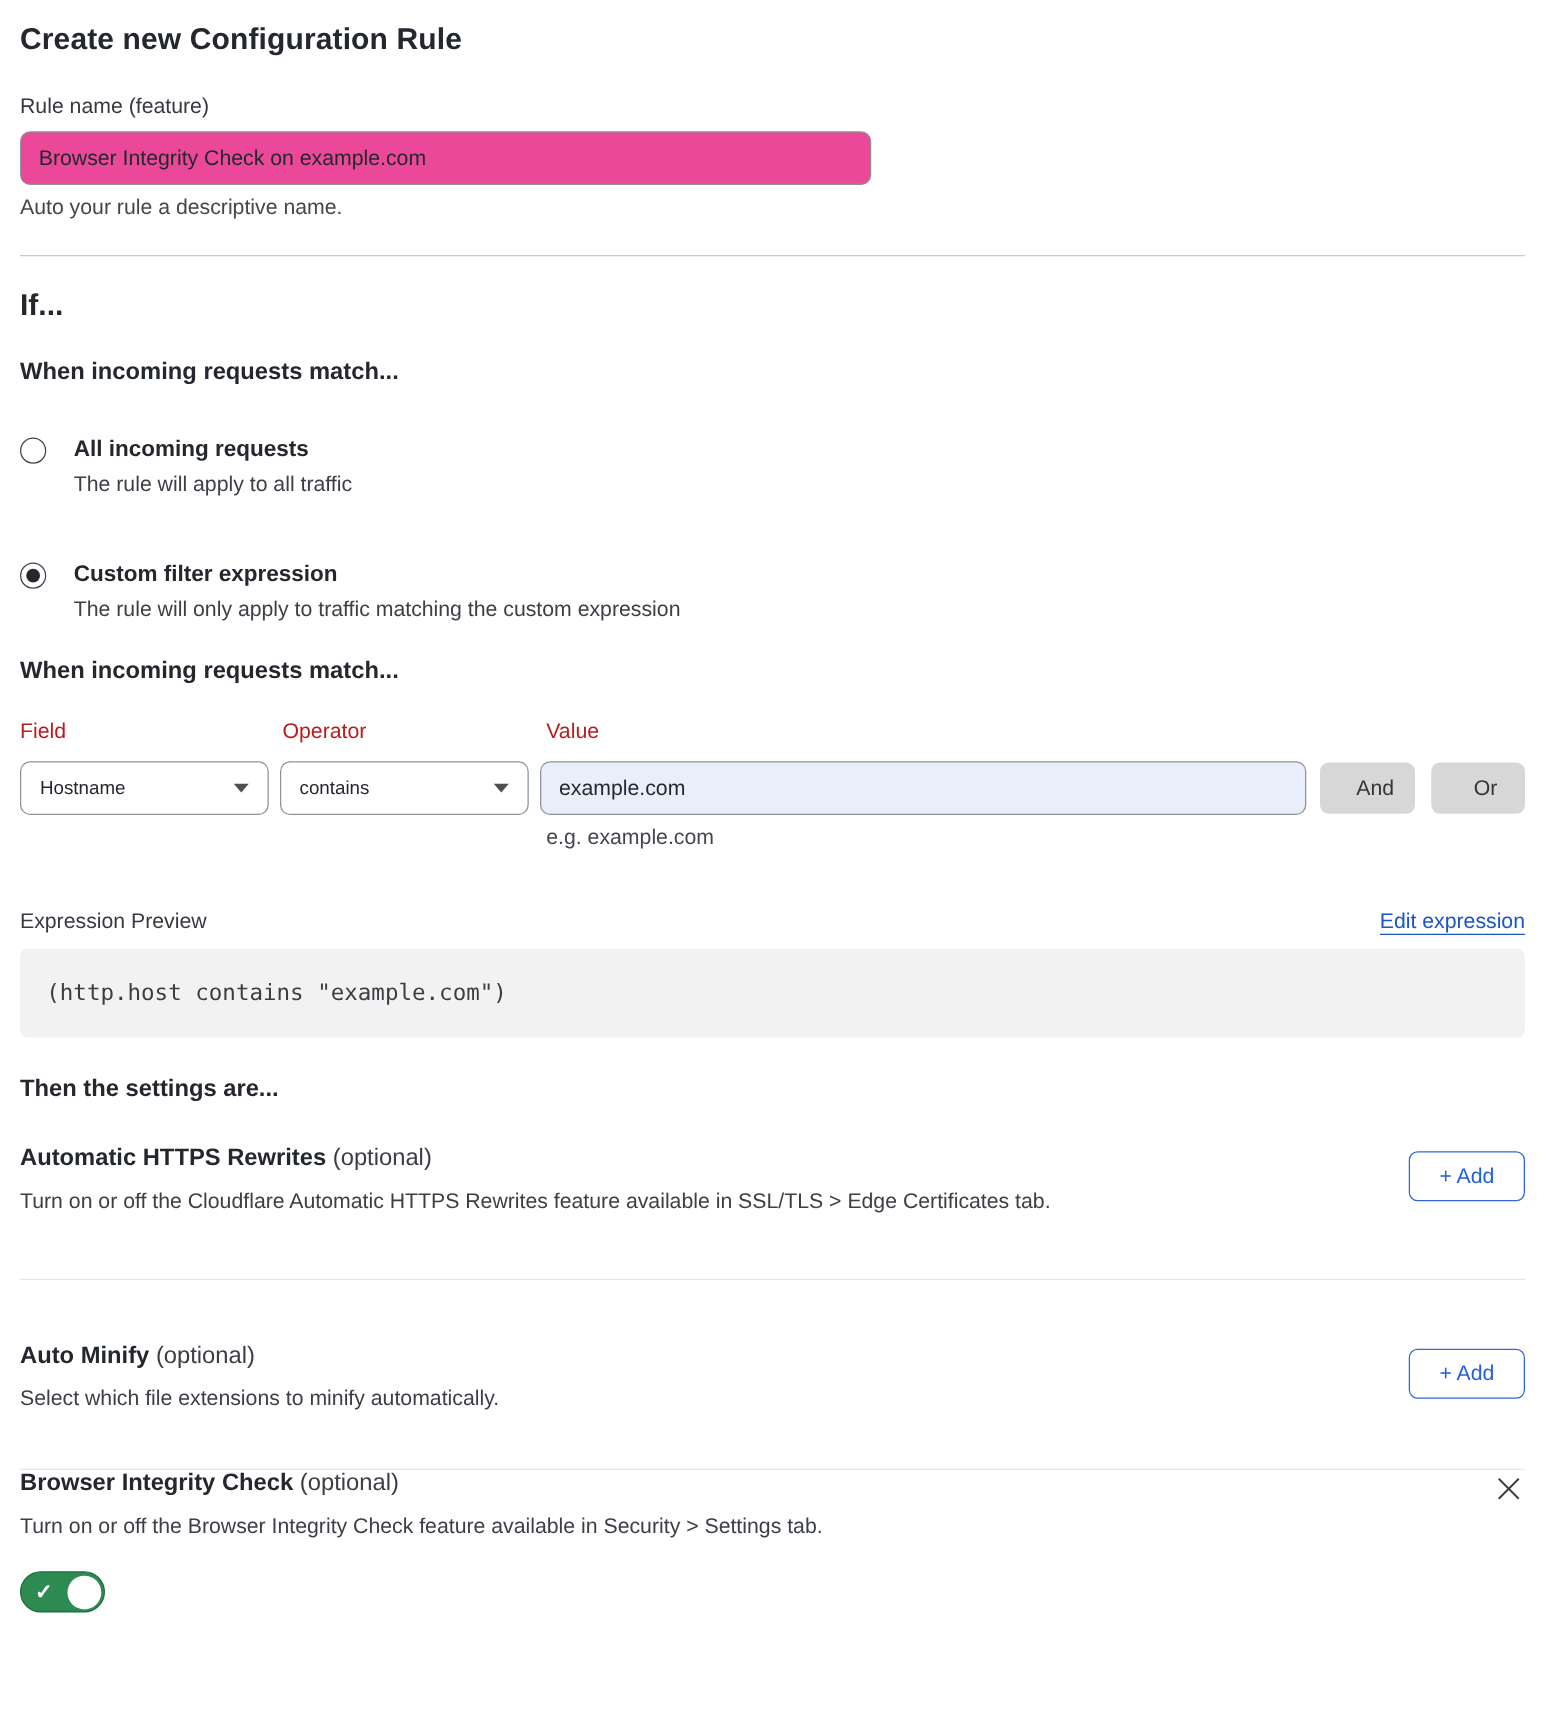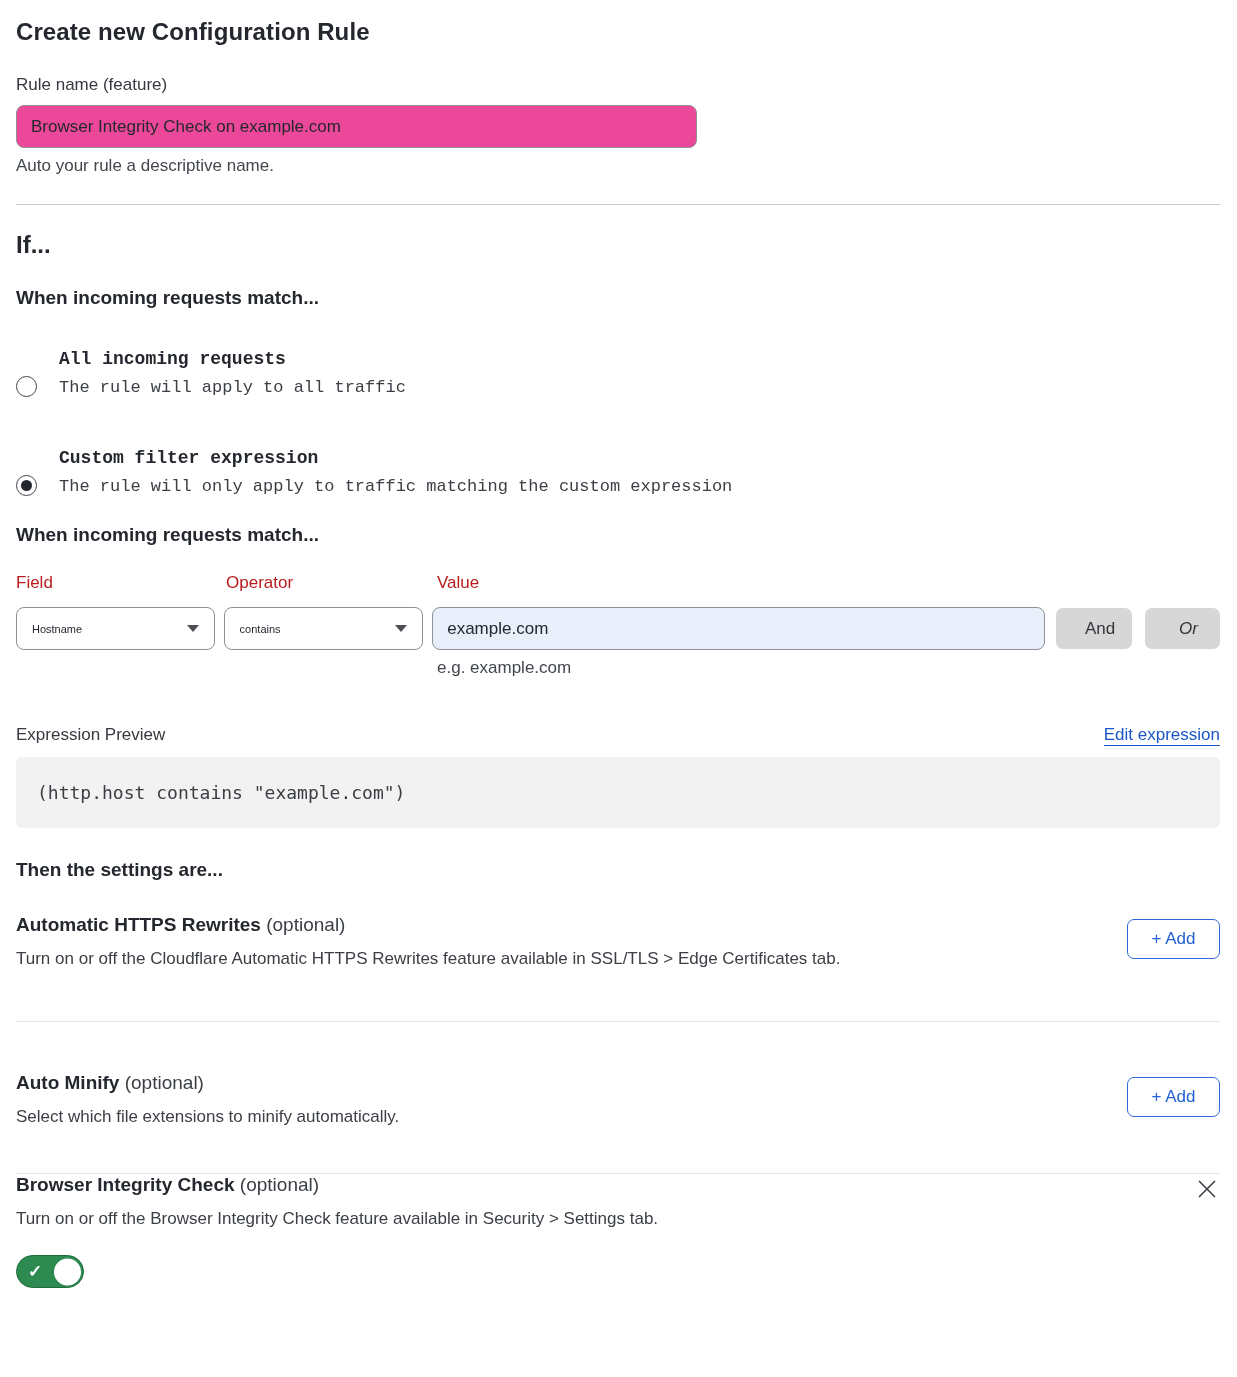--- a/index.html
+++ b/index.html
@@ -25,21 +25,21 @@
     background:#ec4899; outline:none;
   }
   .help-text { font-size:17px; color:#42464d; margin-top:8px; }
 
   .top-divider { border:none; border-top:1px solid #c9cccf; margin-top:28px; }
   .section-divider { border:none; border-top:1px solid #e4e6e8; }
 
   .h-if { font-size:24px; font-weight:700; color:#24282e; margin-top:26px; }
   .h-sub { font-size:19px; font-weight:700; color:#24282e; margin-top:28px; }
 
-  .radio-row { display:flex; align-items:flex-end; margin-top:40px;font-family:Liberation Mono, monospace; }
+  .radio-row { display:flex; align-items:flex-start; margin-top:40px; }
   .radio-row + .radio-row { margin-top:51px; }
   .radio-circle {
     width:21px; height:21px; border-radius:50%;
     border:1.6px solid #3f4349; background:#fff;
     margin-top:1px; flex:0 0 auto;
     display:flex; align-items:center; justify-content:center;
     cursor:pointer;
   }
   .radio-circle .dot { width:11px; height:11px; border-radius:50%; background:#24282e; display:none; }
   .radio-circle.checked .dot { display:block; }
@@ -48,21 +48,21 @@
   .radio-desc { font-size:17px; color:#3c4046; margin-top:9px; }
 
   .builder-labels { display:flex; margin-top:27px; font-size:17px; color:#b91c1c; }
   .col-field { width:210px; }
   .col-operator { width:211px; }
   .builder-row { display:flex; margin-top:14px; align-items:center; }
   .select-box {
     width:199px; height:43px;
     border:1px solid #8f9297; border-radius:8px;
     background:#fff; display:flex; align-items:center; justify-content:space-between;
-    padding:0 15px; font-size:11px; color:#24282e; cursor:pointer;
+    padding:0 15px; font-size:15px; color:#24282e; cursor:pointer;
   }
   .select-wrap-field { width:210px; }
   .select-wrap-operator { width:211px; }
   .caret-down {
     width:0; height:0;
     border-left:6px solid transparent; border-right:6px solid transparent;
     border-top:7px solid #4c5055;
   }
   .value-input {
     width:620px; height:43px;
@@ -73,21 +73,21 @@
     outline:none;
   }
   .logic-btn {
     height:41px; border:none; border-radius:7px;
     background:#d7d7d7; color:#33363b;
     font-size:17px; font-family:"Liberation Sans", sans-serif;
     cursor:pointer;
     padding-left:12px;
   }
   .btn-and { width:76px; margin-left:11px; }
-  .btn-or { width:76px; margin-left:13px;font-style:italic; }
+  .btn-or { width:76px; margin-left:13px; }
   .value-help { font-size:17px; color:#42464d; margin-top:8px; margin-left:421px; }
 
   .preview-row { display:flex; justify-content:space-between; align-items:baseline; margin-top:47px; }
   .preview-label { font-size:17px; color:#36393f; }
   .edit-link {
     font-size:17px; color:#1b55c5; text-decoration:none;
     border-bottom:1px solid #1b55c5; cursor:pointer;
   }
   .code-block {
     margin-top:11px; height:71px;

